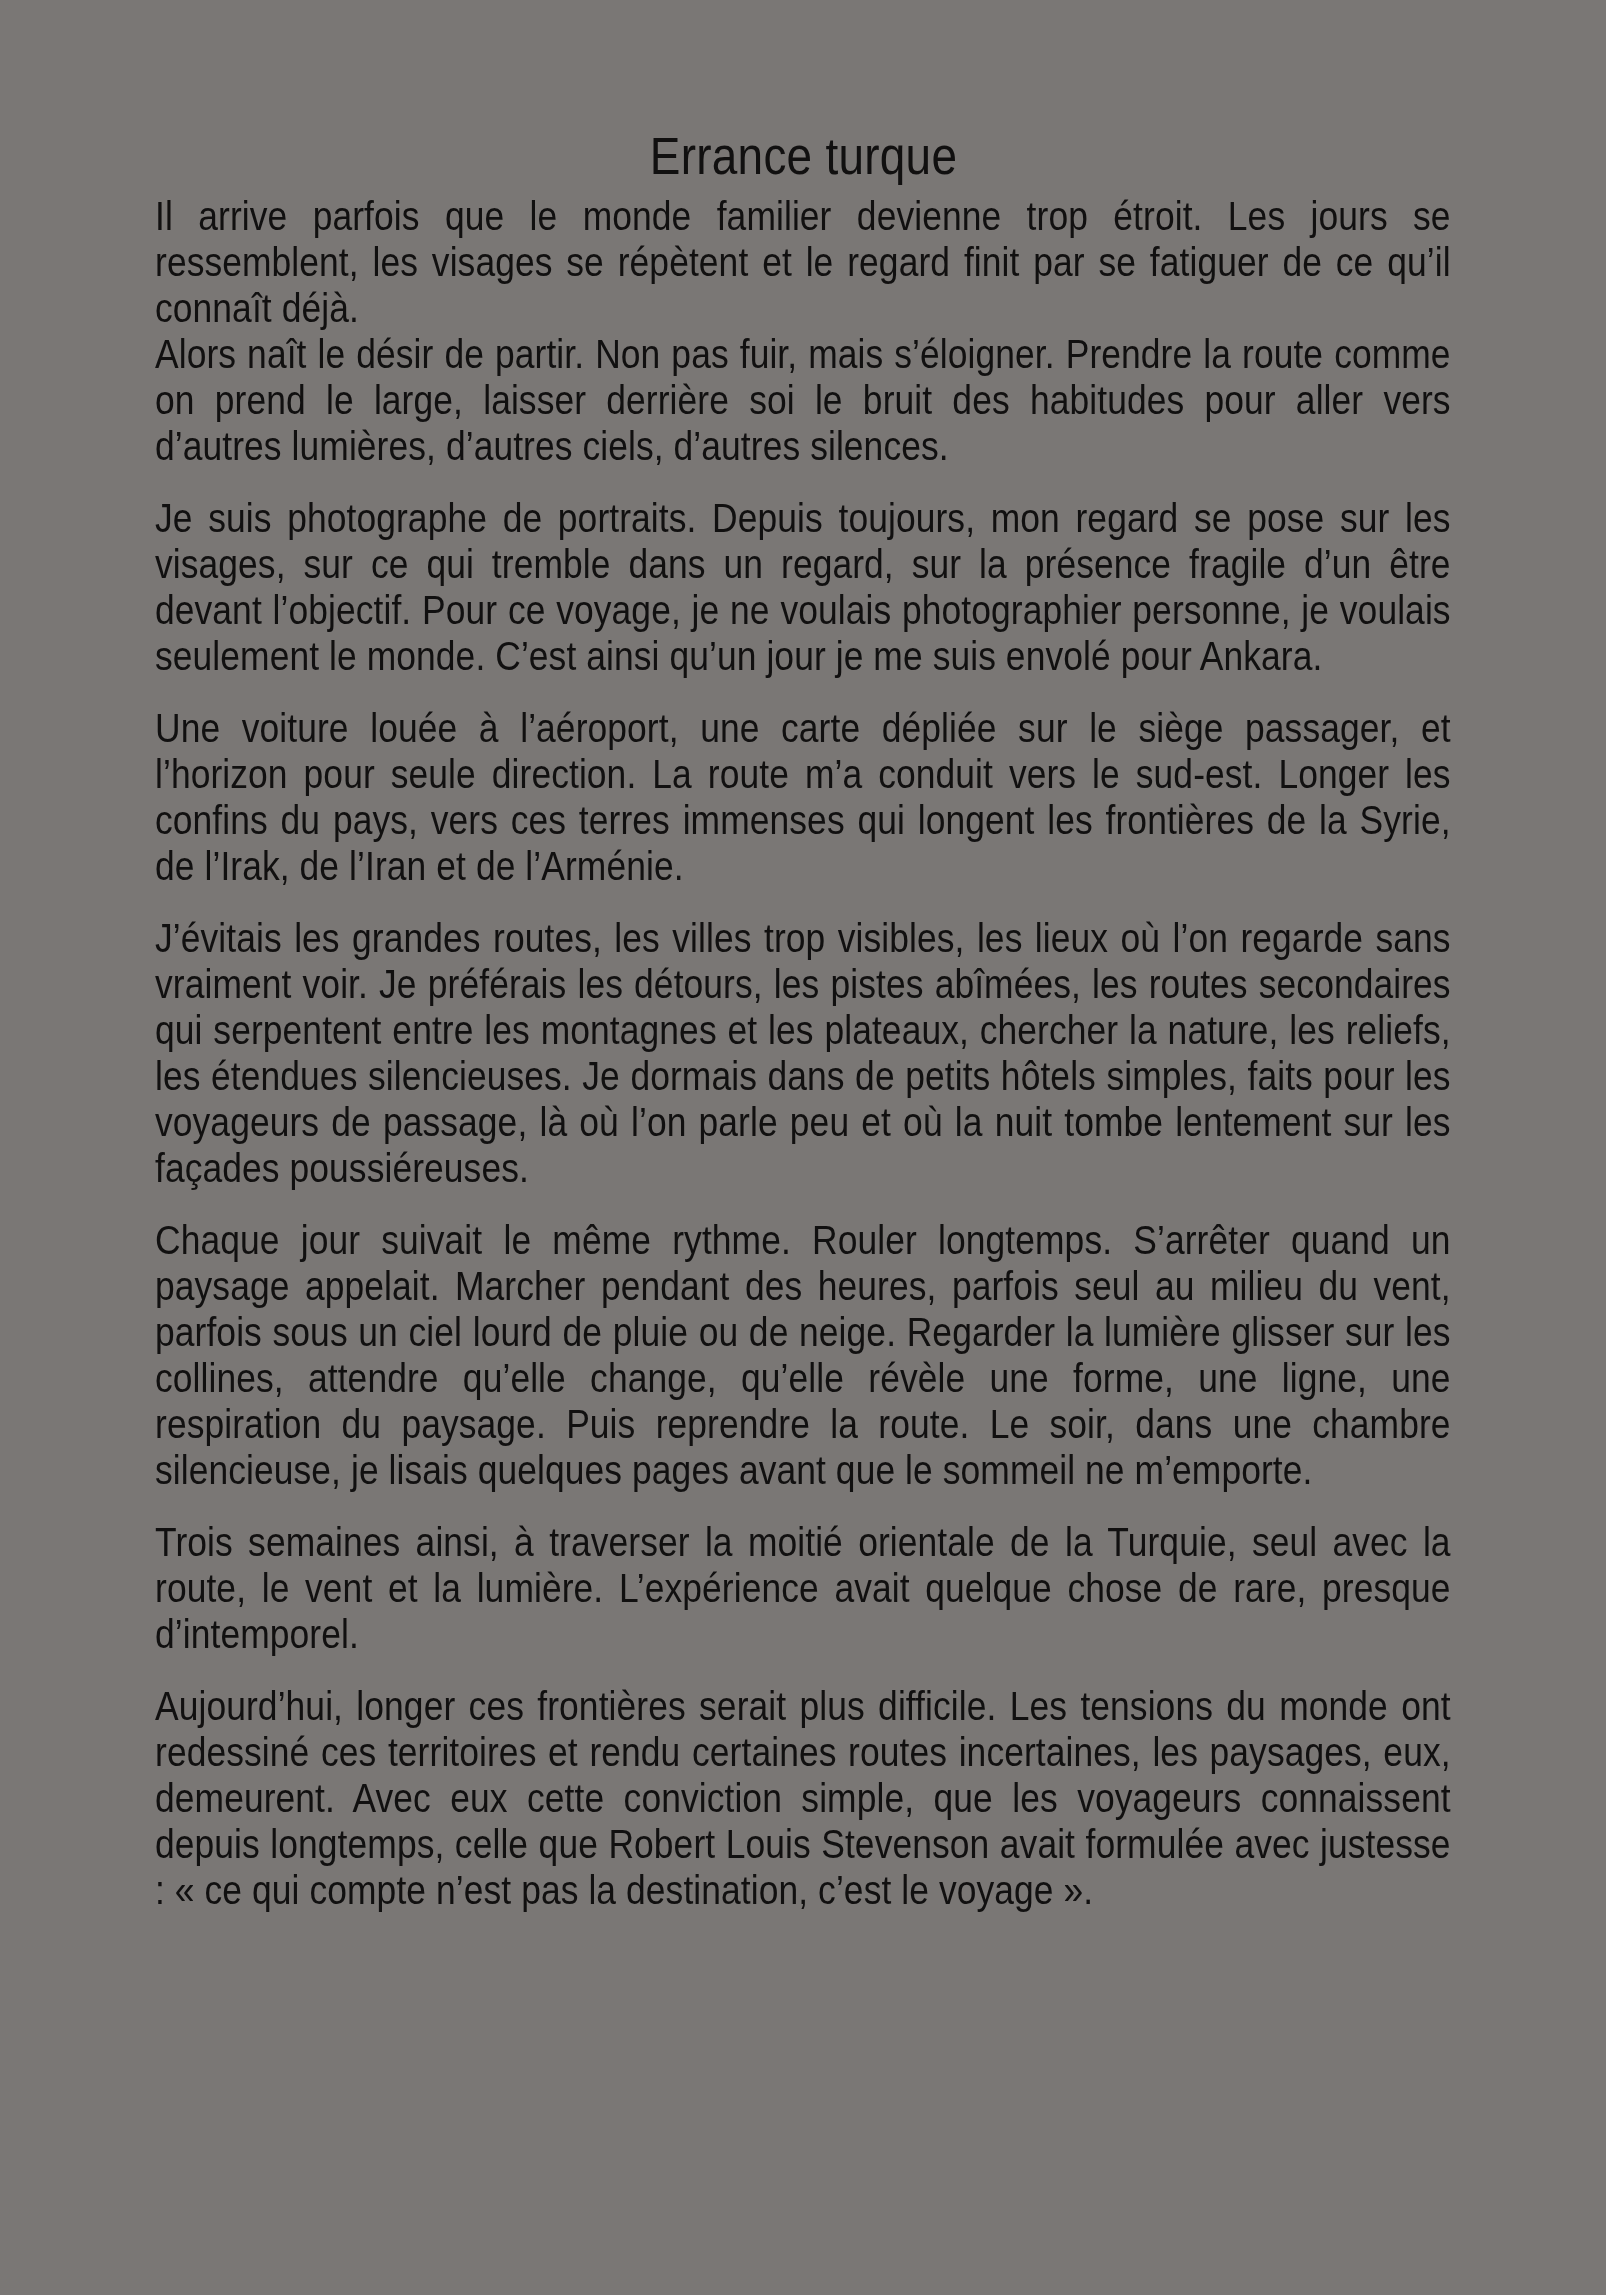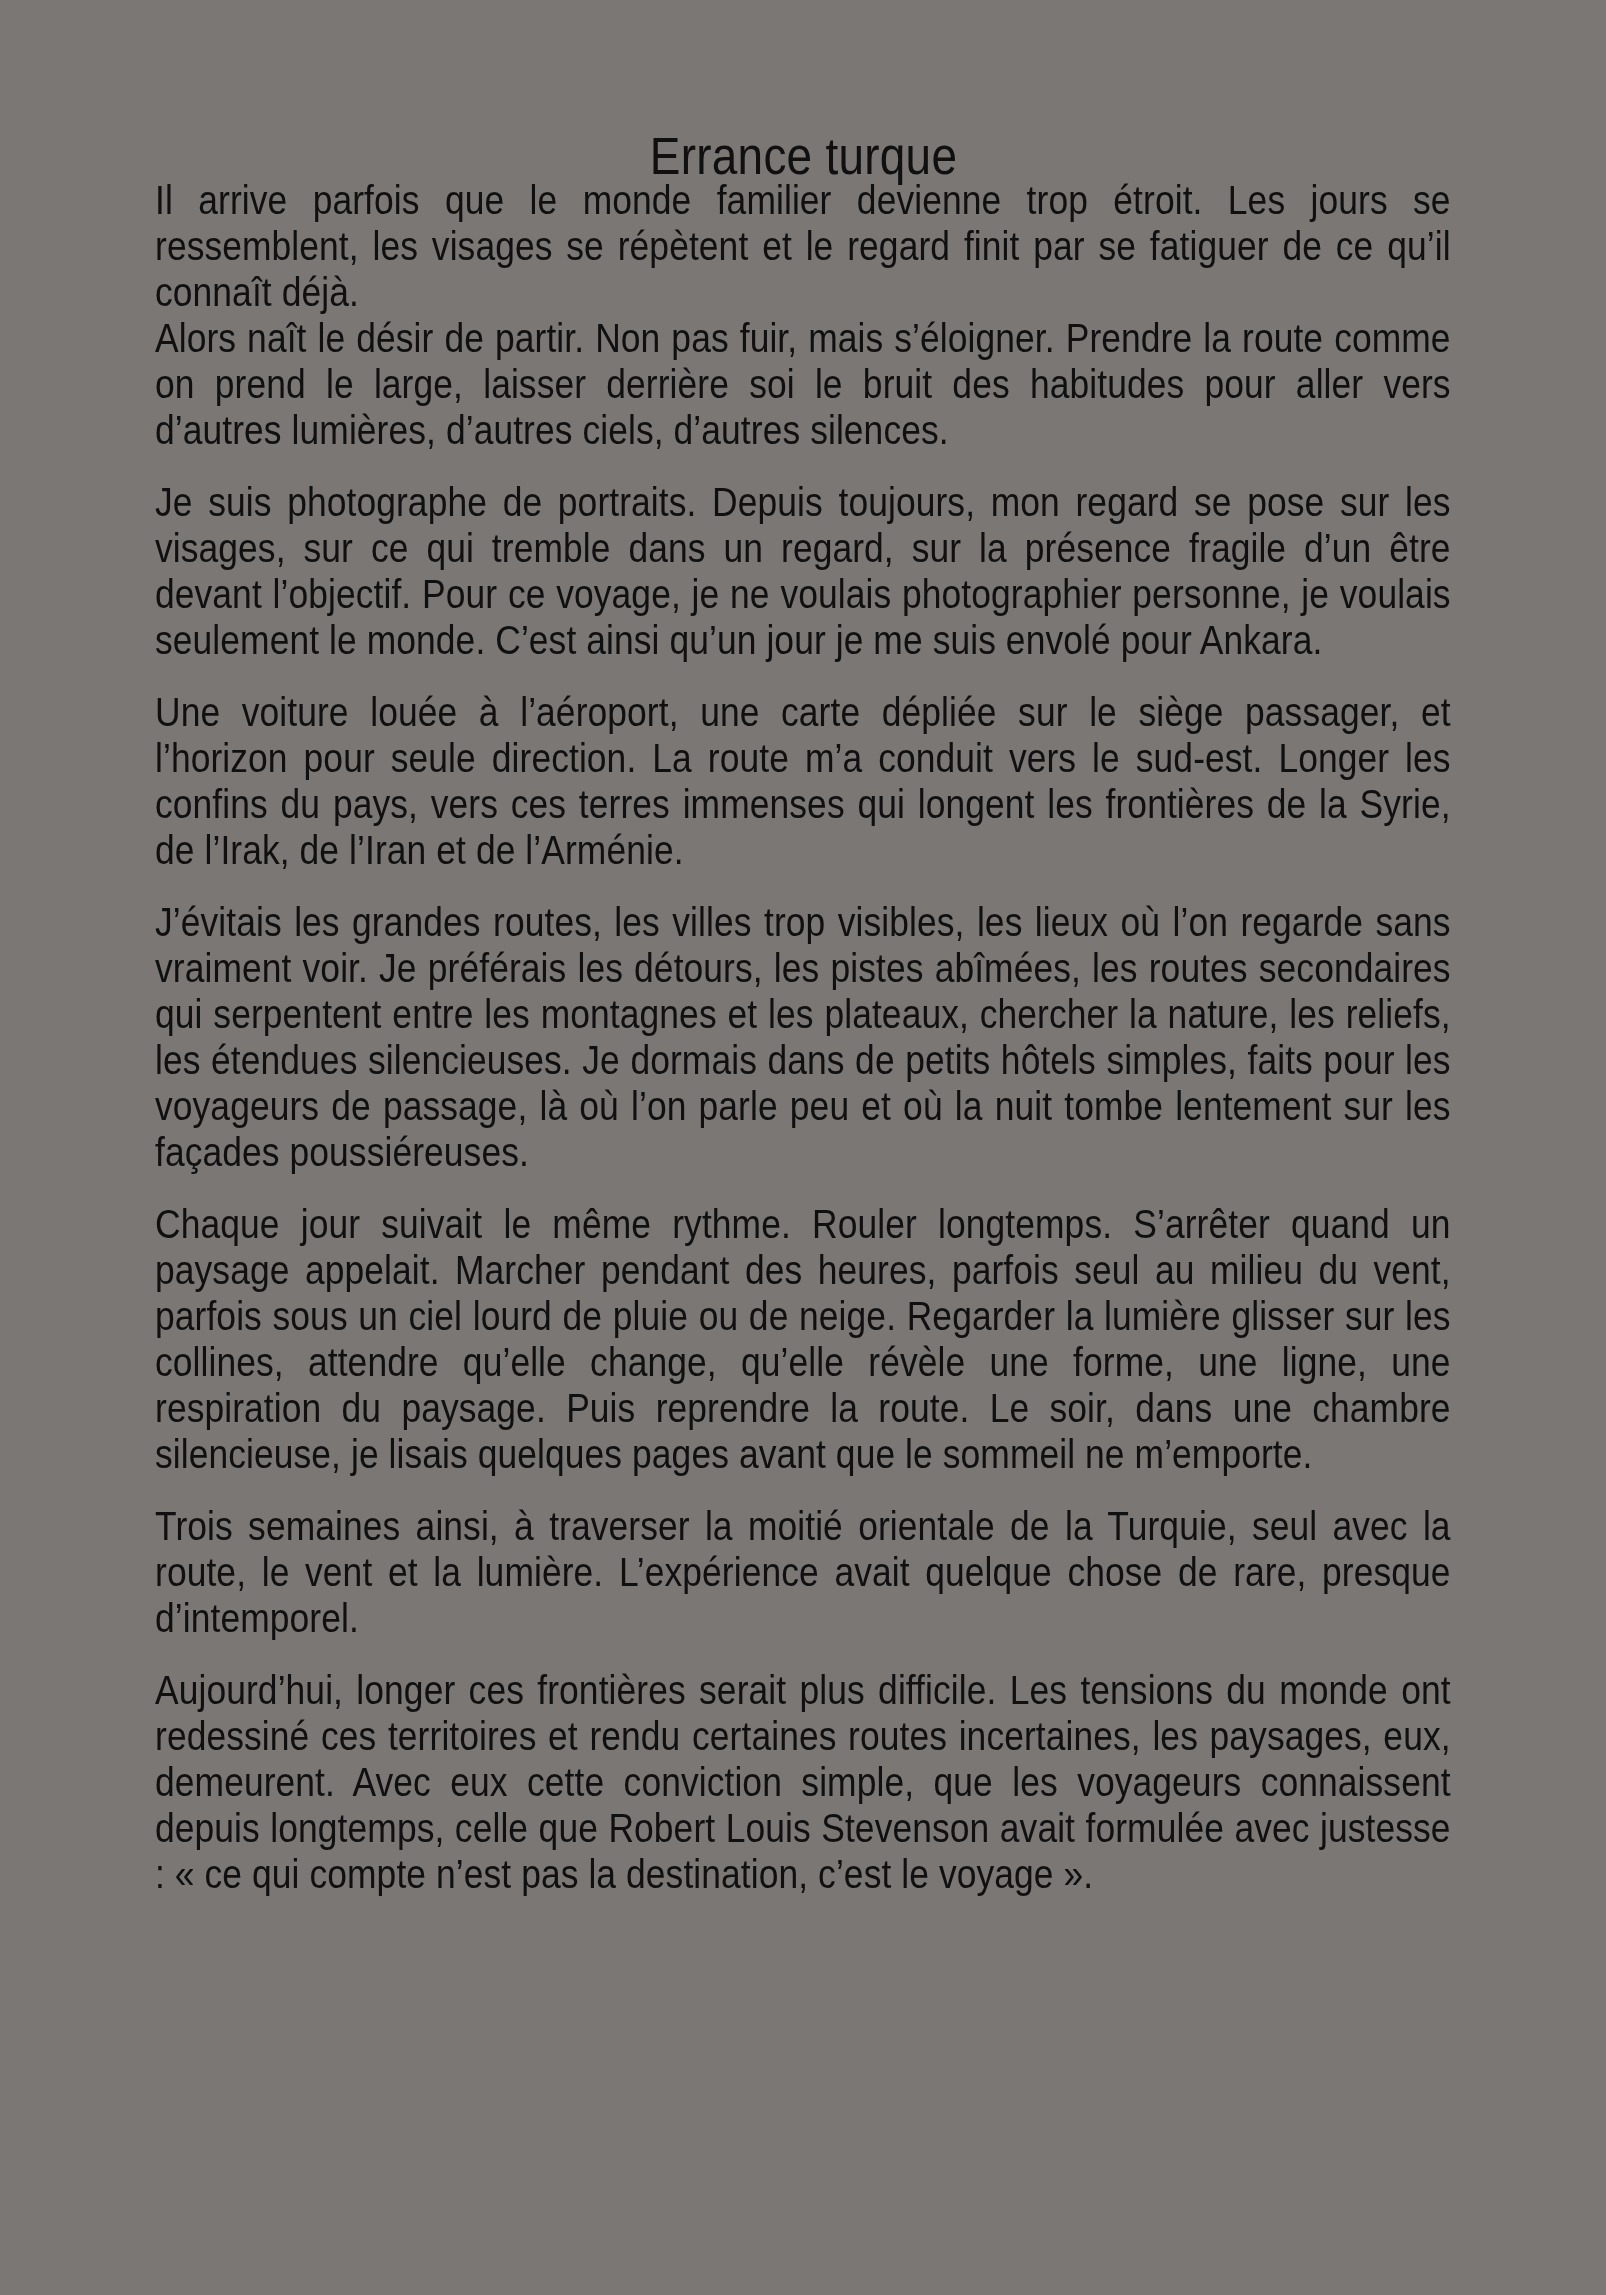--- a/index.html
+++ b/index.html
@@ -30,21 +30,21 @@
     font-size: 51px;
     font-weight: 400;
     line-height: 1.0;
     color: #111010;
     letter-spacing: 0.3px;
     transform: scaleX(0.90);
     transform-origin: center top;
   }
   .body-col {
     position: absolute;
-    top: 177px;
+    top: 193px;
     left: 155px;
     width: 1296px;
   }
   .para {
     margin: 0 0 26px 0;
     font-size: 40px;
     line-height: 46px;
     color: #111010;
     text-align: justify;
     text-justify: inter-word;

